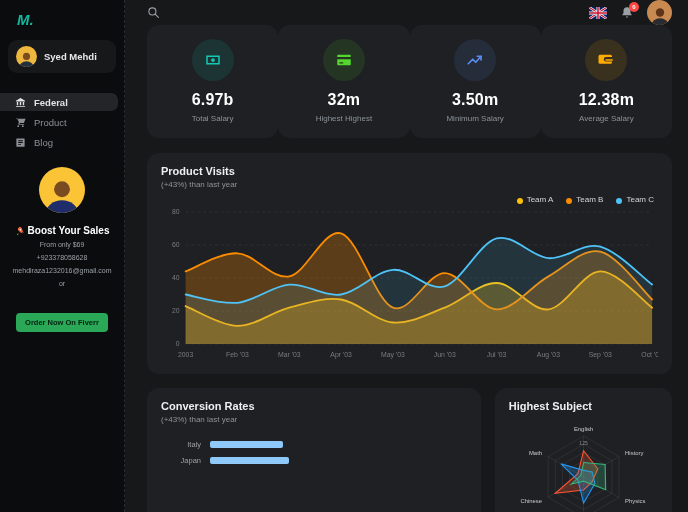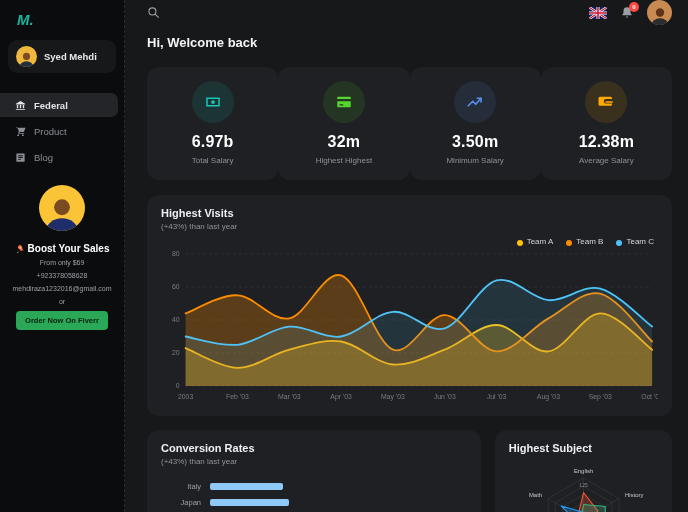--- a/index.html
+++ b/index.html
@@ -9,31 +9,31 @@
 
   
   .sidebar { width:125px; flex:none; background:#0b0c0e; border-right:1px dashed rgba(145,158,171,.22); }
   .logo { color:#15b79e; font-weight:800; font-style:italic; font-size:15px; padding:11px 0 0 17px; cursor:pointer; }
   .user-card { margin:12px 8px 0; background:rgba(255,255,255,.05); border-radius:9px;
     padding:6px 8px; display:flex; align-items:center; gap:7px; cursor:pointer; }
   .avatar-sm { width:21px; height:21px; border-radius:50%; background:#f0b73f; overflow:hidden; flex:none;
     display:flex; align-items:flex-end; justify-content:center; }
   .user-name { font-size:9.5px; font-weight:700; color:#e7e9eb; }
   .nav { margin-top:20px; }
-  .nav-item { display:flex; align-items:center; gap:8px; height:24px; padding-left:15px;
+  .nav-item { display:flex; align-items:center; gap:8px; height:18px; padding-left:15px;
     margin:2px 6px 2px 0; color:#8b9096; font-size:9.5px; border-radius:0 7px 7px 0; cursor:pointer; }
   .nav-item.active { background:#232528; color:#e2e5e8; font-weight:700; }
   .nav-item .nicon { display:flex; align-items:center; }
   .promo { margin-top:16px; text-align:center; padding:0 7px; }
   .promo-avatar { width:46px; height:46px; border-radius:50%; margin:0 auto 12px; background:#fbc437;
     overflow:hidden; display:flex; align-items:flex-end; justify-content:center; }
   .promo-title { font-size:10px; font-weight:800; color:#fff; display:flex; align-items:center;
     justify-content:center; gap:3px; }
   .promo-line { font-size:7px; color:#9aa0a6; margin-top:4.5px; line-height:1.25; }
-  .promo-btn { display:inline-block; margin-top:4px; padding:5px 9px; border-radius:4px;
+  .promo-btn { display:inline-block; margin-top:24px; padding:5px 9px; border-radius:4px;
     font-size:7.5px; font-weight:800; color:#05230f; cursor:pointer; }
 
   
   .main { flex:1; padding:0 16px 0 22px; display:flex; flex-direction:column; }
   .topbar { height:40px; display:flex; align-items:center; justify-content:space-between; }
   .tb-right { display:flex; align-items:center; gap:13px; }
   .icon-btn { position:relative; display:flex; align-items:center; color:#9aa0a6; cursor:pointer; }
   .flag { width:18px; height:12px; border-radius:2px; overflow:hidden; display:block; }
   .badge { position:absolute; top:-4px; right:-5px; min-width:10px; height:10px; border-radius:5px;
     background:#ff4842; color:#fff; font-size:6px; font-weight:700; display:flex; align-items:center;
@@ -168,21 +168,20 @@
         </span>
         <span class="avatar-top">
           <svg width="20" height="20" viewBox="0 0 24 24">
               <circle cx="12" cy="9" r="5" fill="#5e3318"></circle>
               <path d="M2 24a10 8 0 0 1 20 0z" fill="#2b2b30"></path>
             </svg>
         </span>
       </div>
     </header>
 
-    <h1 class="greeting">Hi, Welcome back</h1>
 
     <section class="stats">
       <div class="stat-card">
         <div class="stat-icon" style="background: rgba(22, 200, 180, 0.12); color: rgb(22, 200, 180);">
           <svg width="18" height="18" viewBox="0 0 24 24" fill="currentColor">
               <path d="M3 6h18v12H3V6zm2 2v8h14V8H5zm7 1.5a2.5 2.5 0 1 1 0 5 2.5 2.5 0 0 1 0-5z"></path>
             </svg>
         </div>
         <div class="stat-value">6.97b</div>
         <div class="stat-label">Total Salary</div>
@@ -211,21 +210,21 @@
           <svg width="18" height="18" viewBox="0 0 24 24" fill="currentColor">
               <path d="M4 5h14a2 2 0 0 1 2 2v1h-8a3 3 0 0 0 0 6h8v1a2 2 0 0 1-2 2H4a2 2 0 0 1-2-2V7a2 2 0 0 1 2-2zm8 6h9v2h-9a1 1 0 0 1 0-2z"></path>
             </svg>
         </div>
         <div class="stat-value">12.38m</div>
         <div class="stat-label">Average Salary</div>
       </div>
     </section>
 
     <section class="card chart-card">
-      <div class="card-title">Highest Visits</div>
+      <div class="card-title">Product Visits</div>
       <div class="card-sub">(+43%) than last year</div>
       <div class="legend" id="visits-legend">
         <span class="legend-item">
             <span class="dot" style="background: rgb(255, 193, 7);"></span>
             <span>Team A</span>
           </span>
         <span class="legend-item">
             <span class="dot" style="background: rgb(251, 140, 0);"></span>
             <span>Team B</span>
           </span>

